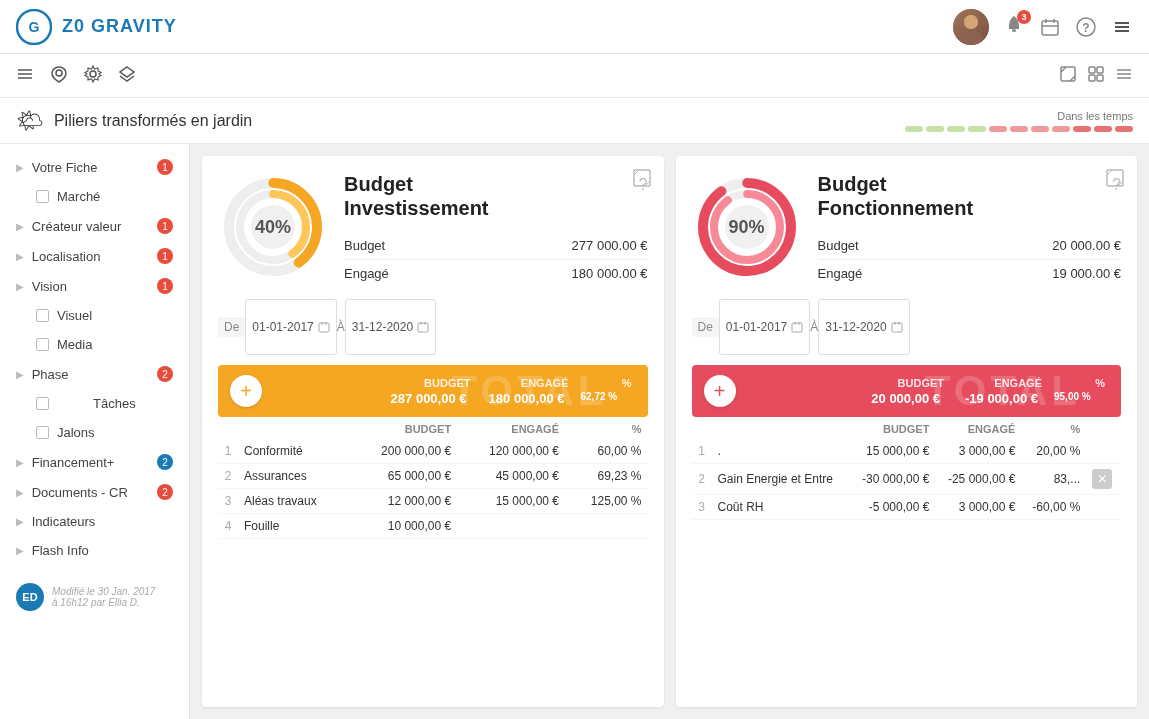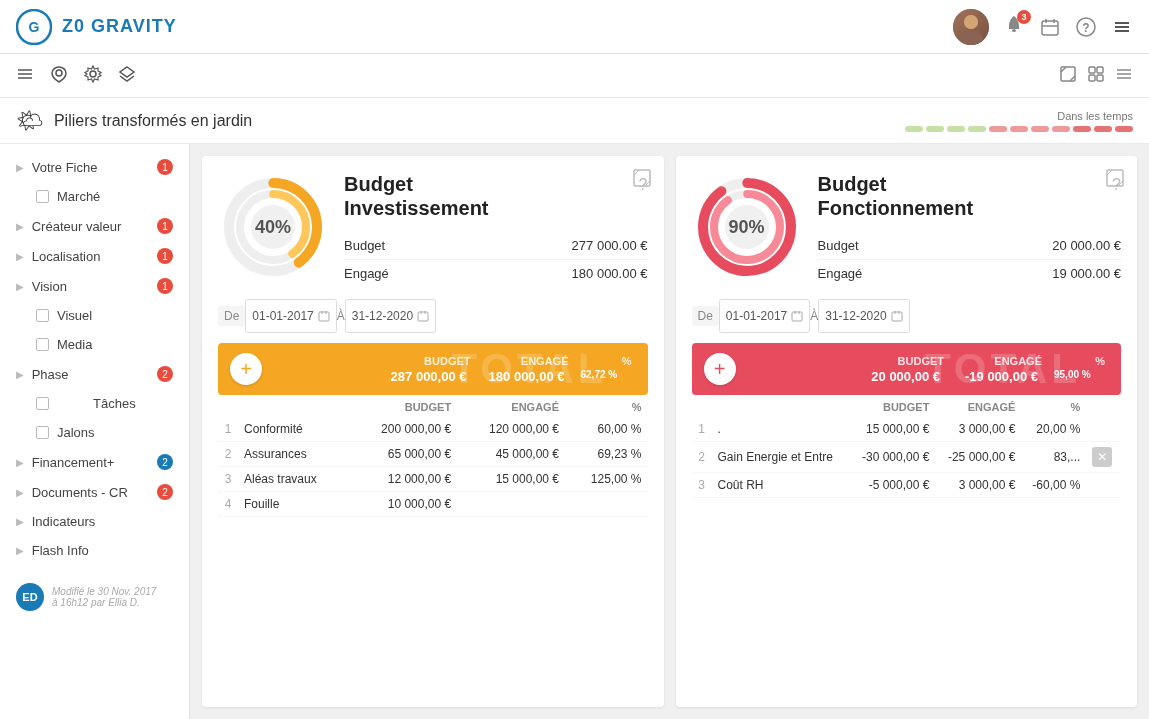--- a/index.html
+++ b/index.html
@@ -56,21 +56,21 @@
     .donut-wrap svg { width: 110px; height: 110px; }
     .donut-center { position: absolute; top: 50%; left: 50%; transform: translate(-50%, -50%); font-size: 18px; font-weight: 700; color: #555; }
     .card-info { flex: 1; }
     .card-title { font-size: 20px; font-weight: 700; color: #222; margin-bottom: 12px; line-height: 1.2; }
     .card-info-row { display: flex; justify-content: space-between; align-items: center; padding: 6px 0; border-bottom: 1px solid #f0f0f0; font-size: 13px; }
     .card-info-row:last-child { border-bottom: none; }
 
     
     .date-row { display: flex; align-items: center; margin-bottom: 10px; font-size: 12px; }
     .date-label { color: #888; font-weight: 500; background: #f5f5f5; padding: 3px 6px; border-radius: 3px; }
-    .date-input { border: 1px solid #ddd; border-radius: 3px; padding: 9px 6px; font-size: 12px; color: #555; display: flex; align-items: center; gap: 4px; }
+    .date-input { border: 1px solid #ddd; border-radius: 3px; padding: 20px 6px; font-size: 12px; color: #555; display: flex; align-items: center; gap: 4px; }
     .date-sep { color: #888; }
 
     
     .budget-table { width: 100%; border-collapse: collapse; }
     .budget-table th { font-size: 11px; font-weight: 600; color: #888; text-align: right; padding: 4px 6px; }
     .budget-table th:first-child { text-align: left; }
     .budget-table td { padding: 5px 6px; font-size: 12px; text-align: right; border-bottom: 1px solid #f5f5f5; }
     .budget-table td:first-child { text-align: center; color: #aaa; width: 20px; }
     .budget-table td:nth-child(2) { text-align: left; }
 
@@ -292,21 +292,21 @@
         </div>
         <div class="sidebar-item">
           <span style="color: rgb(187, 187, 187); font-size: 10px; flex-shrink: 0;">▶</span>
           <span style="flex: 1 1 0%;">Flash Info</span>
         </div>
       </div>
     <div style="flex:1"></div>
     <div style="padding: 10px 16px; display:flex; align-items:center; gap:8px; margin-top: 8px;">
       <div style="width:28px;height:28px;border-radius:50%;background:#1a7ab5;color:#fff;display:flex;align-items:center;justify-content:center;font-size:11px;font-weight:bold;flex-shrink:0;">ED</div>
       <div>
-        <div style="color:#aaa;font-size:10px;font-style:italic;">Modifié le 30 Nov. 2017</div>
+        <div style="color:#aaa;font-size:10px;font-style:italic;">Modifié le 30 Jan. 2017</div>
         <div style="color:#aaa;font-size:10px;font-style:italic;">à 16h12 par Ellia D.</div>
       </div>
     </div>
   </div>
 
   <div class="content">
 
     <div class="budget-card">
       <div style="position:absolute;top:12px;right:12px;">
         <svg width="20" height="20" viewBox="0 0 20 20">

